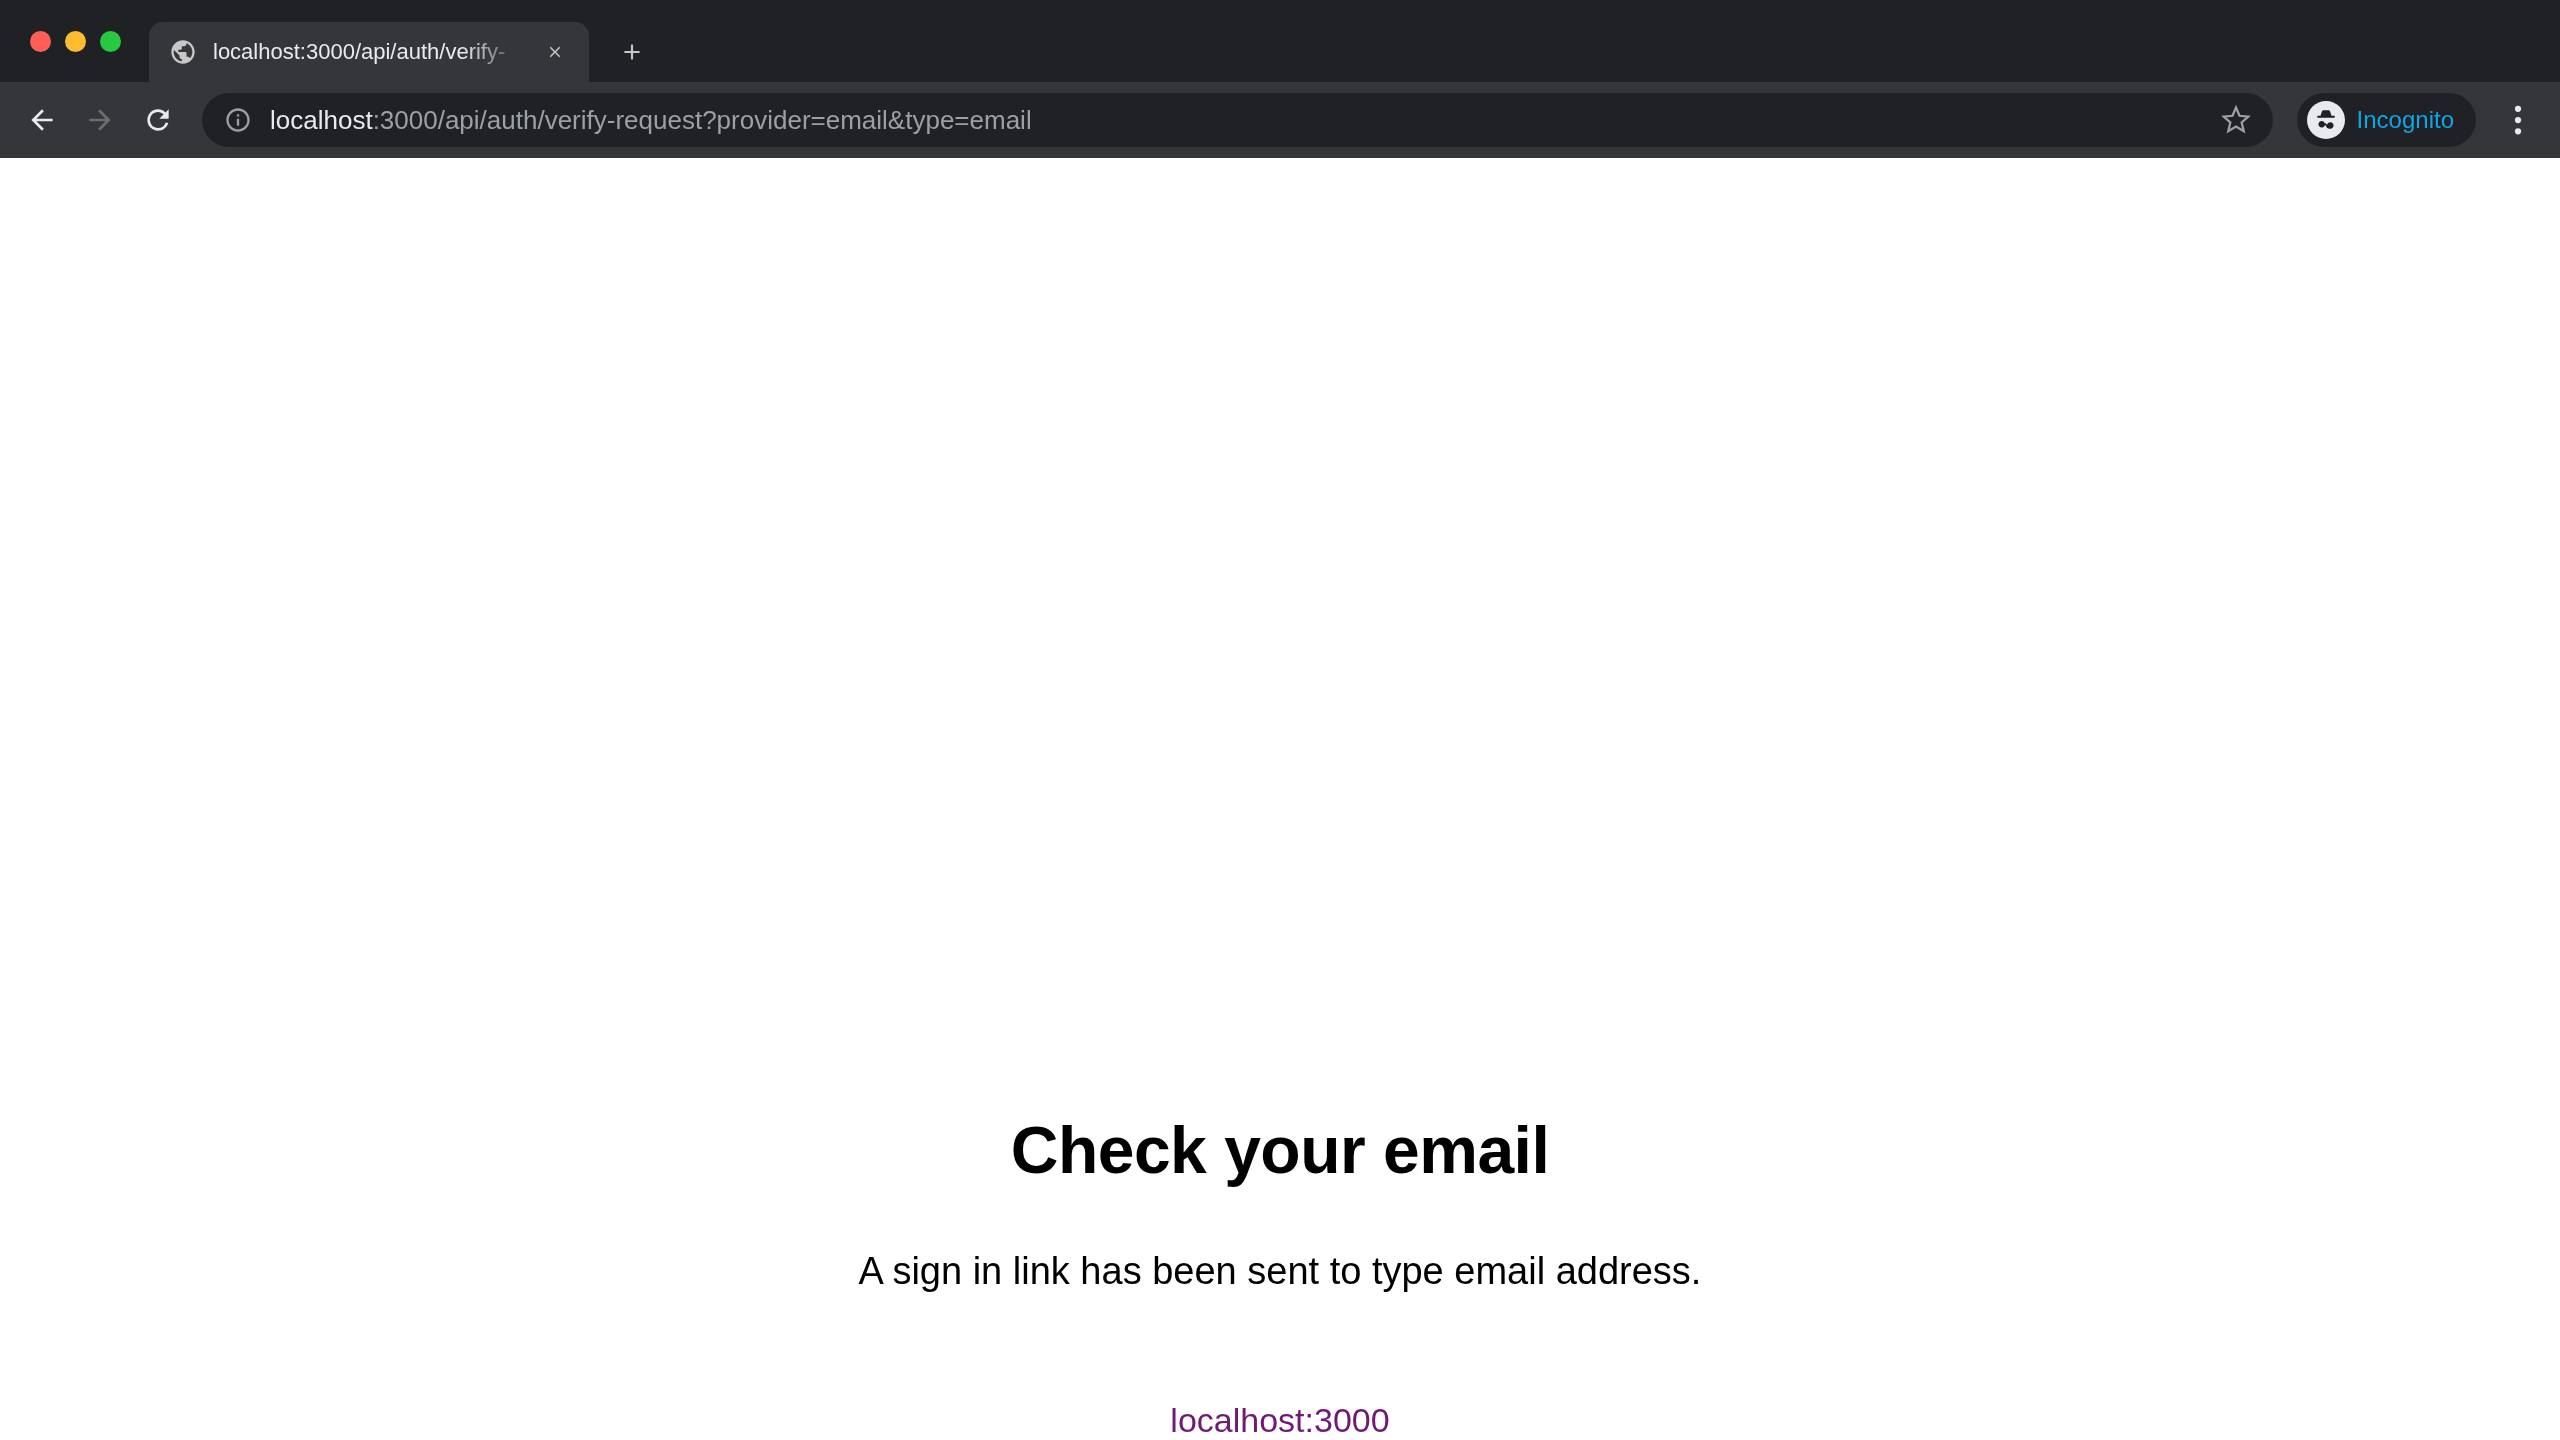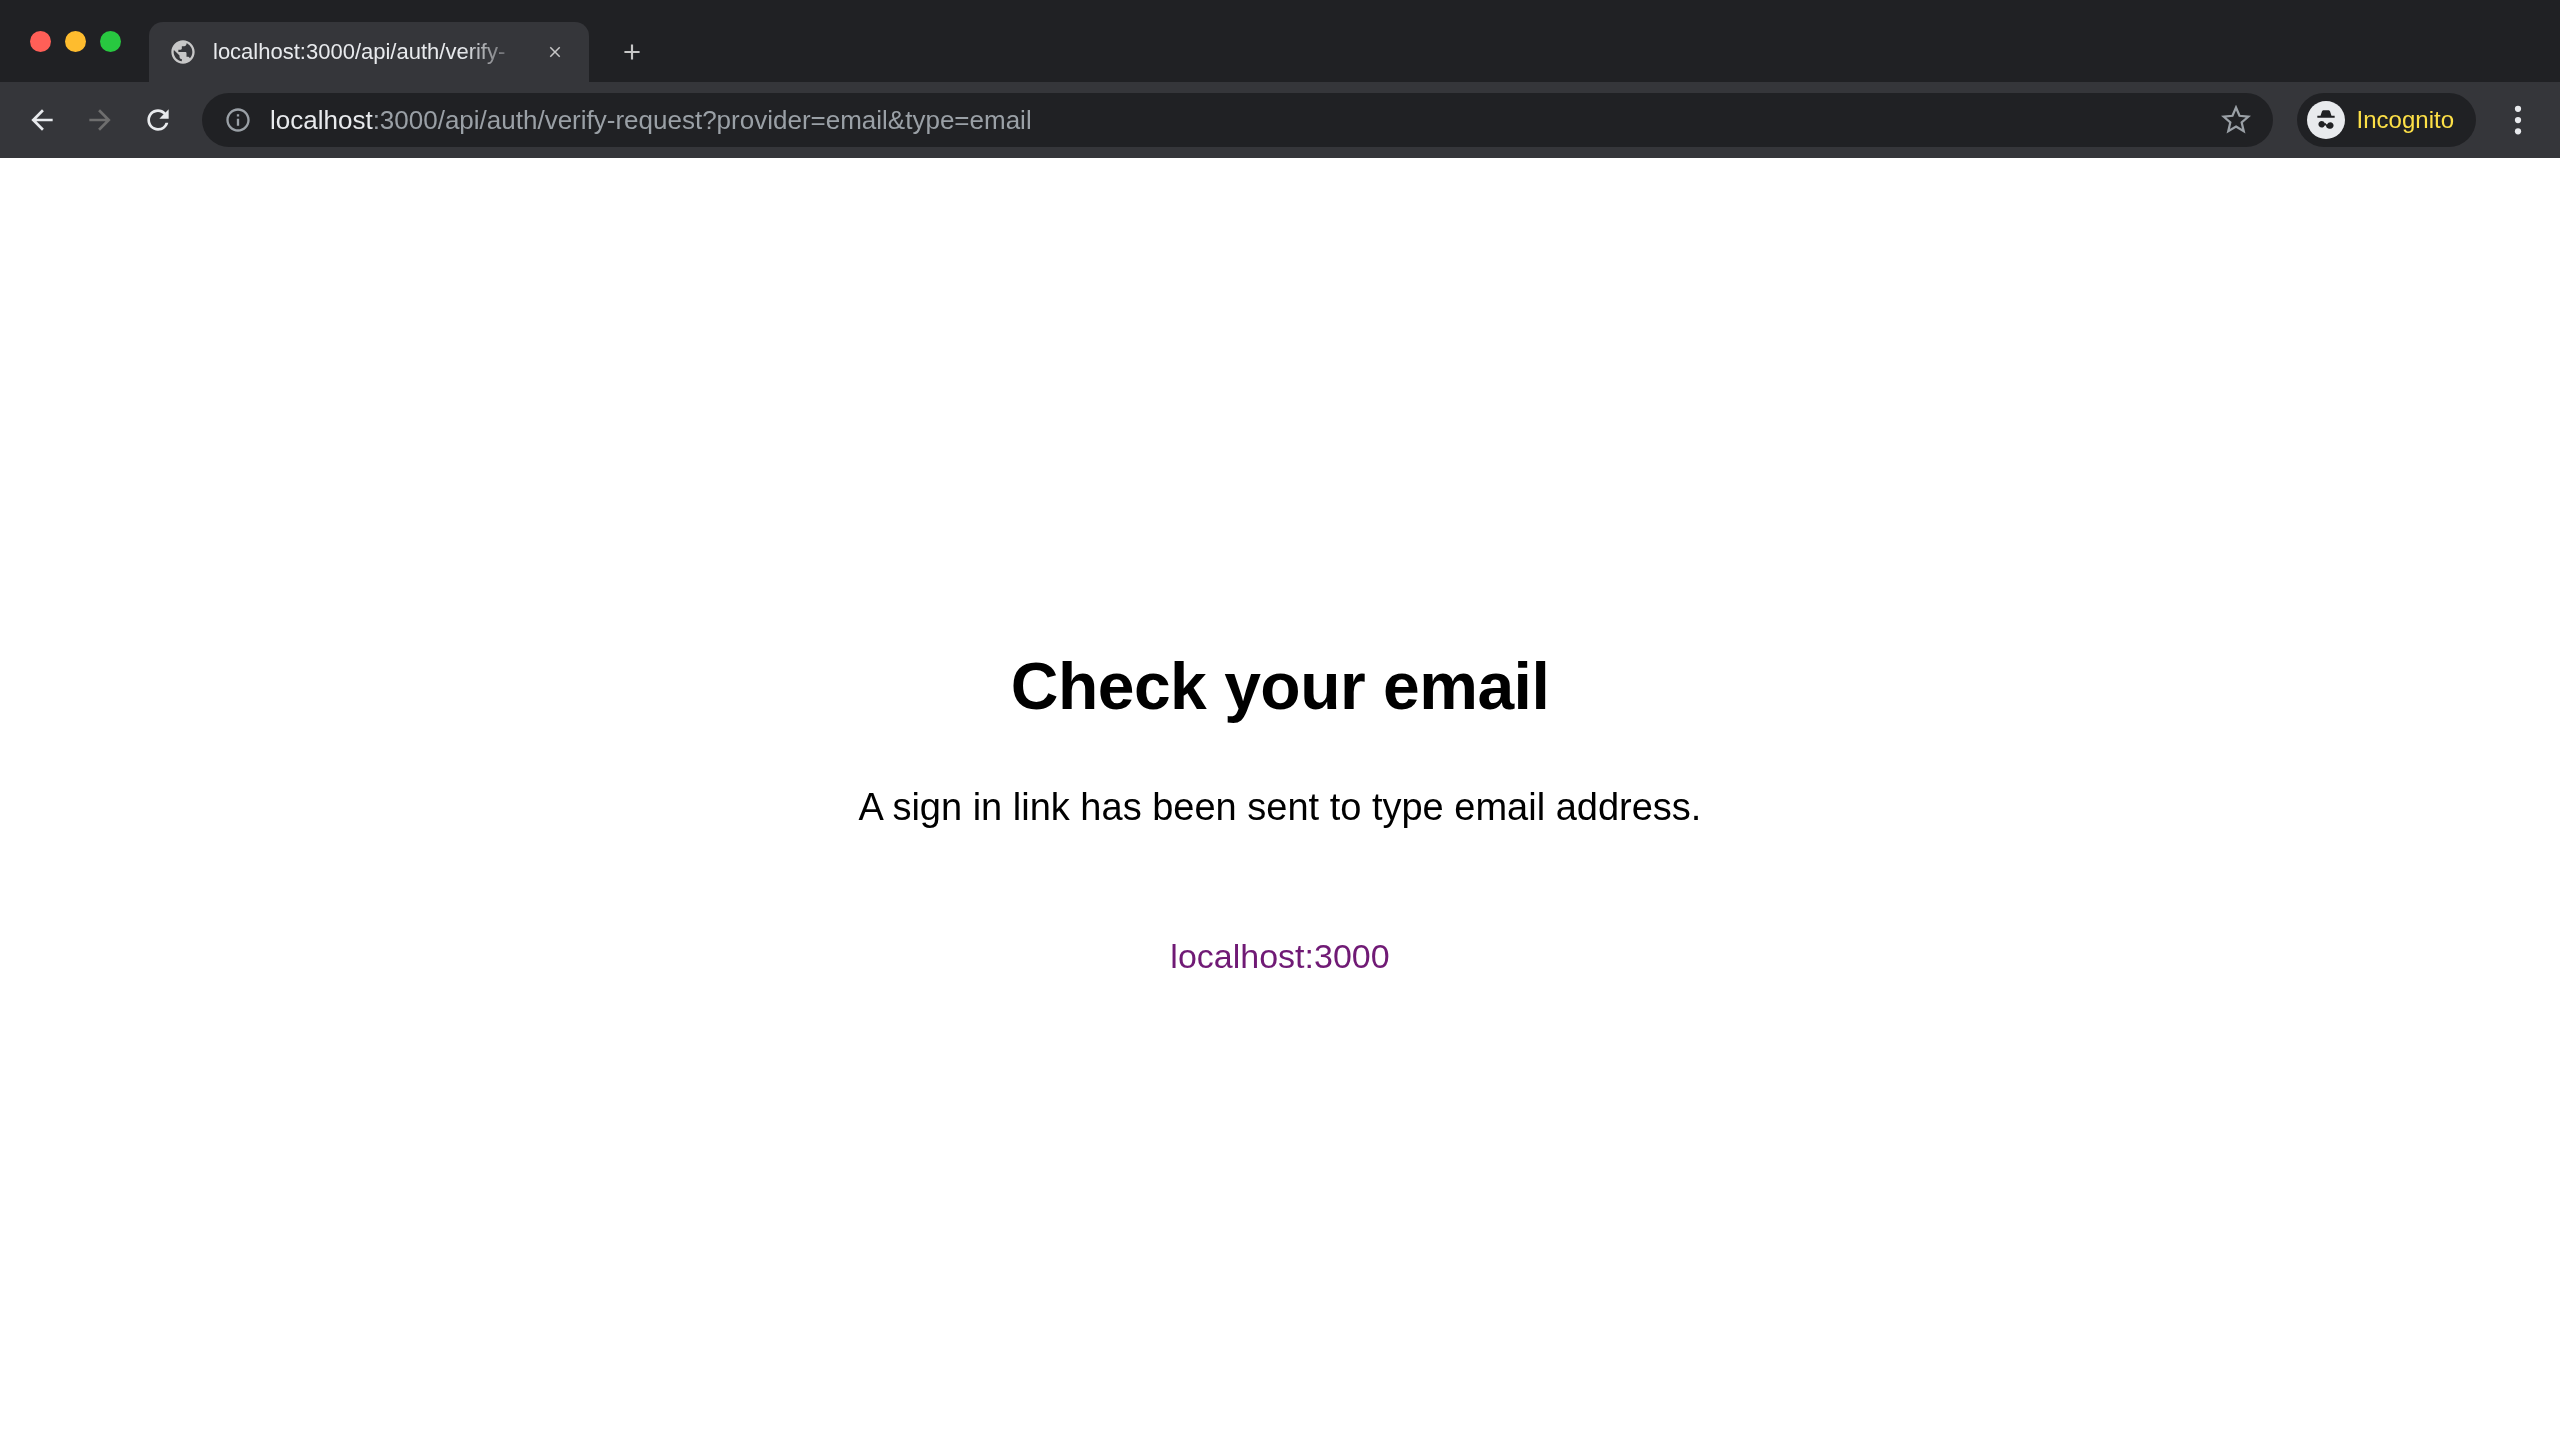--- a/index.html
+++ b/index.html
@@ -225,21 +225,21 @@
       flex-shrink: 0;
     }
     
     .incognito-icon svg {
       width: 26px;
       height: 26px;
       fill: #202124;
     }
     
     .incognito-label {
-      color: #fde047;
+      color: #0ea5e9;
       font-size: 24px;
     }
     
     .menu-button {
       width: 48px;
       height: 48px;
       display: flex;
       align-items: center;
       justify-content: center;
       cursor: pointer;
@@ -253,20 +253,21 @@
     }
     
     
     .viewport {
       height: calc(1440px - 158px);
       background: #fff;
       display: flex;
       flex-direction: column;
       align-items: center;
       padding-top: 490px;
+      justify-content: flex-end;
     }
     
     .page-heading {
       font-size: 66px;
       font-weight: 600;
       color: #000;
       letter-spacing: -0.5px;
     }
     
     .page-message {

